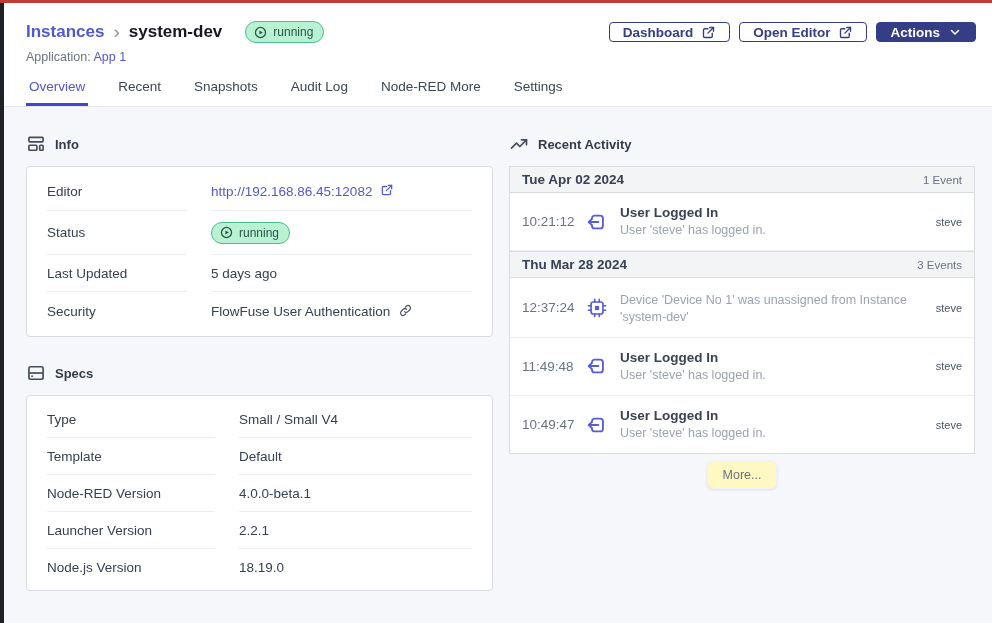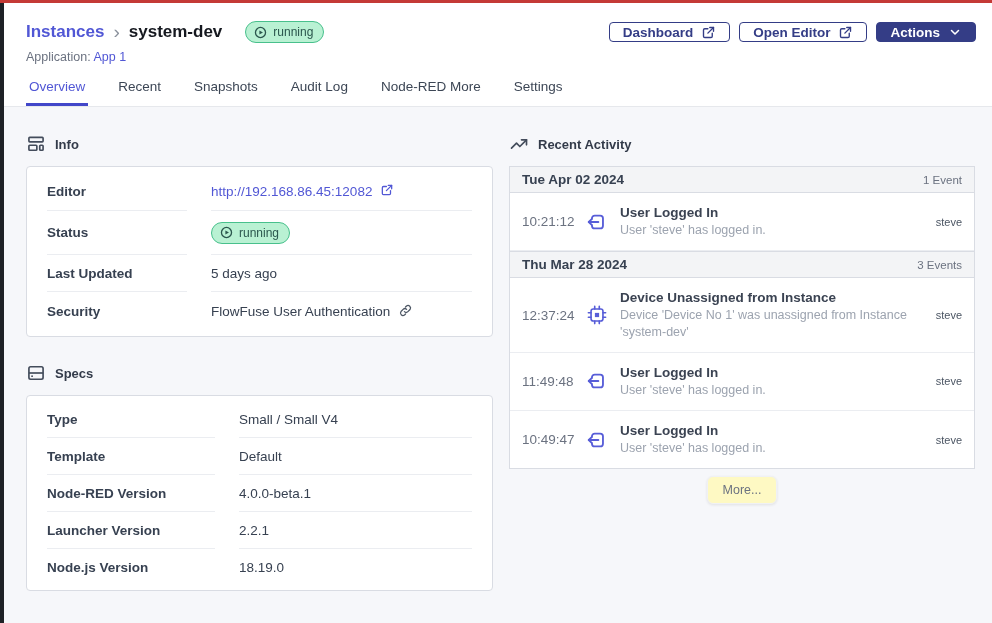--- a/index.html
+++ b/index.html
@@ -39,21 +39,21 @@
   .content{display:flex;gap:16px;padding:27px 17px 20px 26px;}
   .col-left{width:467px;flex:none;}
   .col-right{flex:1;min-width:0;}
   .section-header{display:flex;align-items:center;gap:9px;margin-bottom:12px;color:#333b4a;}
   .section-header .sh-icon{color:#434c5b;display:flex;}
   .section-title{font-size:13px;font-weight:bold;}
   .panel{background:#fff;border:1px solid var(--border);border-radius:4px;padding:5px 0;}
   .kv-row{display:flex;gap:24px;padding:0 20px;}
   .kv-label,.kv-value{padding:10.5px 0;border-bottom:1px solid var(--row-line);font-size:13.5px;display:flex;align-items:center;gap:8px;}
   .kv-row:last-child .kv-label,.kv-row:last-child .kv-value{border-bottom:none;}
-  .kv-label{font-weight:bold;color:var(--text-dark);flex:none;}
+  .kv-label{font-weight:normal;color:var(--text-dark);flex:none;}
   .info-panel .kv-label{width:140px;}
   .specs-panel .kv-label{width:168px;}
   .kv-value{flex:1;color:var(--text-dark);}
   .kv-link{color:var(--accent);text-decoration:none;cursor:pointer;display:inline-flex;align-items:center;gap:8px;}
   .specs-section{margin-top:26px;}
 
   
   .activity-table{background:#fff;border:1px solid var(--border);}
   .group-header{display:flex;align-items:center;justify-content:space-between;background:#f3f4f6;padding:5px 12px;border-bottom:1px solid var(--border);}
   .group-header:not(:first-child){border-top:1px solid var(--border);}
@@ -280,21 +280,20 @@
           <div class="event-row">
             <span class="event-time">12:37:24</span>
             <span class="event-icon">
               <svg width="22" height="22" viewBox="0 0 24 24" fill="none" stroke="currentColor" stroke-width="1.8" stroke-linecap="round">
                 <rect x="5.5" y="5.5" width="13" height="13" rx="2.5"></rect>
                 <rect x="9.7" y="9.7" width="4.6" height="4.6" fill="currentColor" stroke="none"></rect>
                 <path d="M9.5 2.6v2.9M14.5 2.6v2.9M9.5 18.5v2.9M14.5 18.5v2.9M2.6 9.5h2.9M2.6 14.5h2.9M18.5 9.5h2.9M18.5 14.5h2.9"></path>
               </svg>
             </span>
             <div class="event-body">
-              <div class="event-title">Device Unassigned from Instance</div>
               <div class="event-desc">Device 'Device No 1' was unassigned from Instance 'system-dev'</div>
             </div>
             <span class="event-user">steve</span>
           </div>
           <div class="event-row">
             <span class="event-time">11:49:48</span>
             <span class="event-icon">
               <svg width="22" height="22" viewBox="0 0 24 24" fill="none" stroke="currentColor" stroke-width="2" stroke-linecap="round" stroke-linejoin="round">
                 <path d="M6.5 8.5V8a3 3 0 0 1 3-3h6a3 3 0 0 1 3 3v8a3 3 0 0 1-3 3h-6a3 3 0 0 1-3-3v-.5"></path>
                 <path d="M13.5 12H3"></path>

